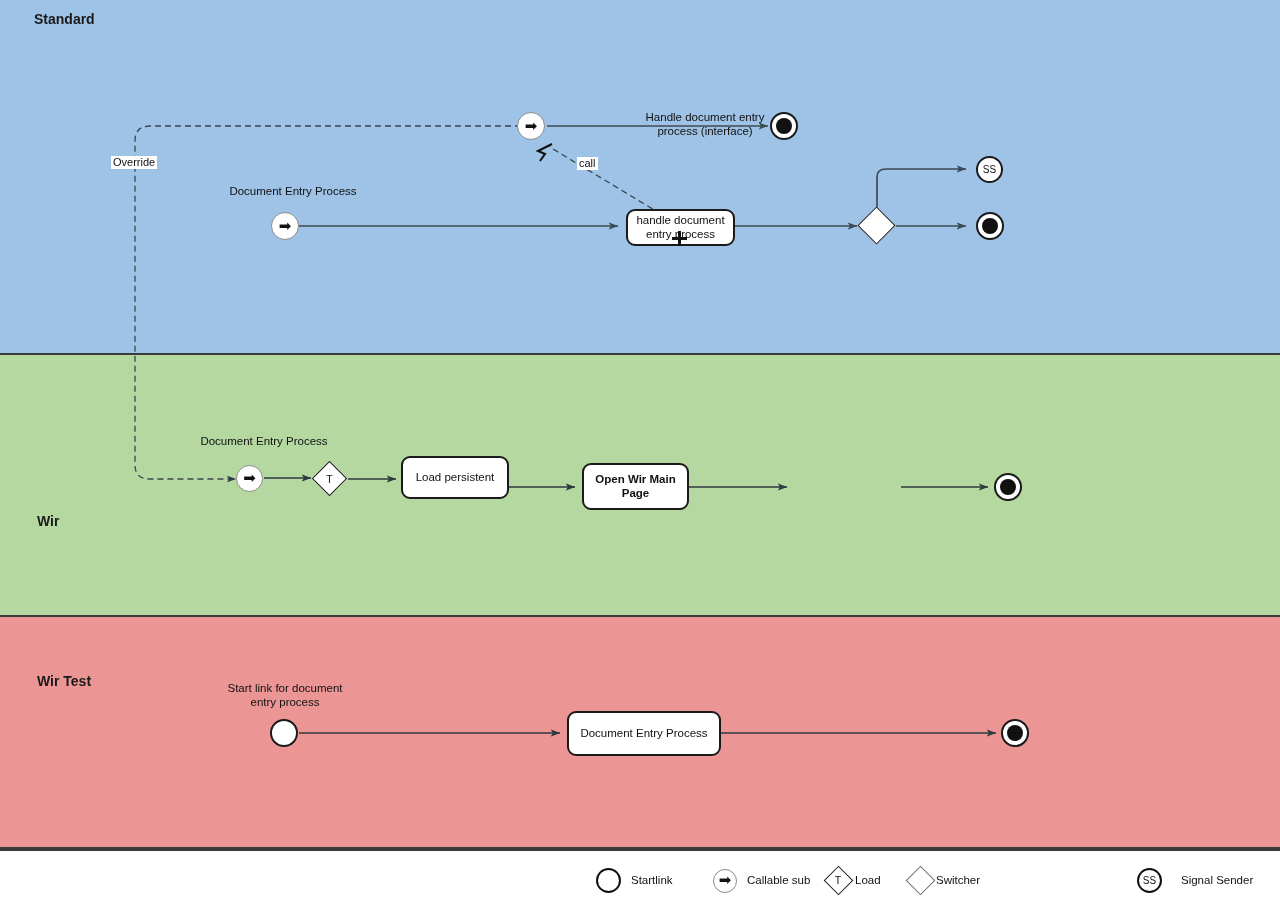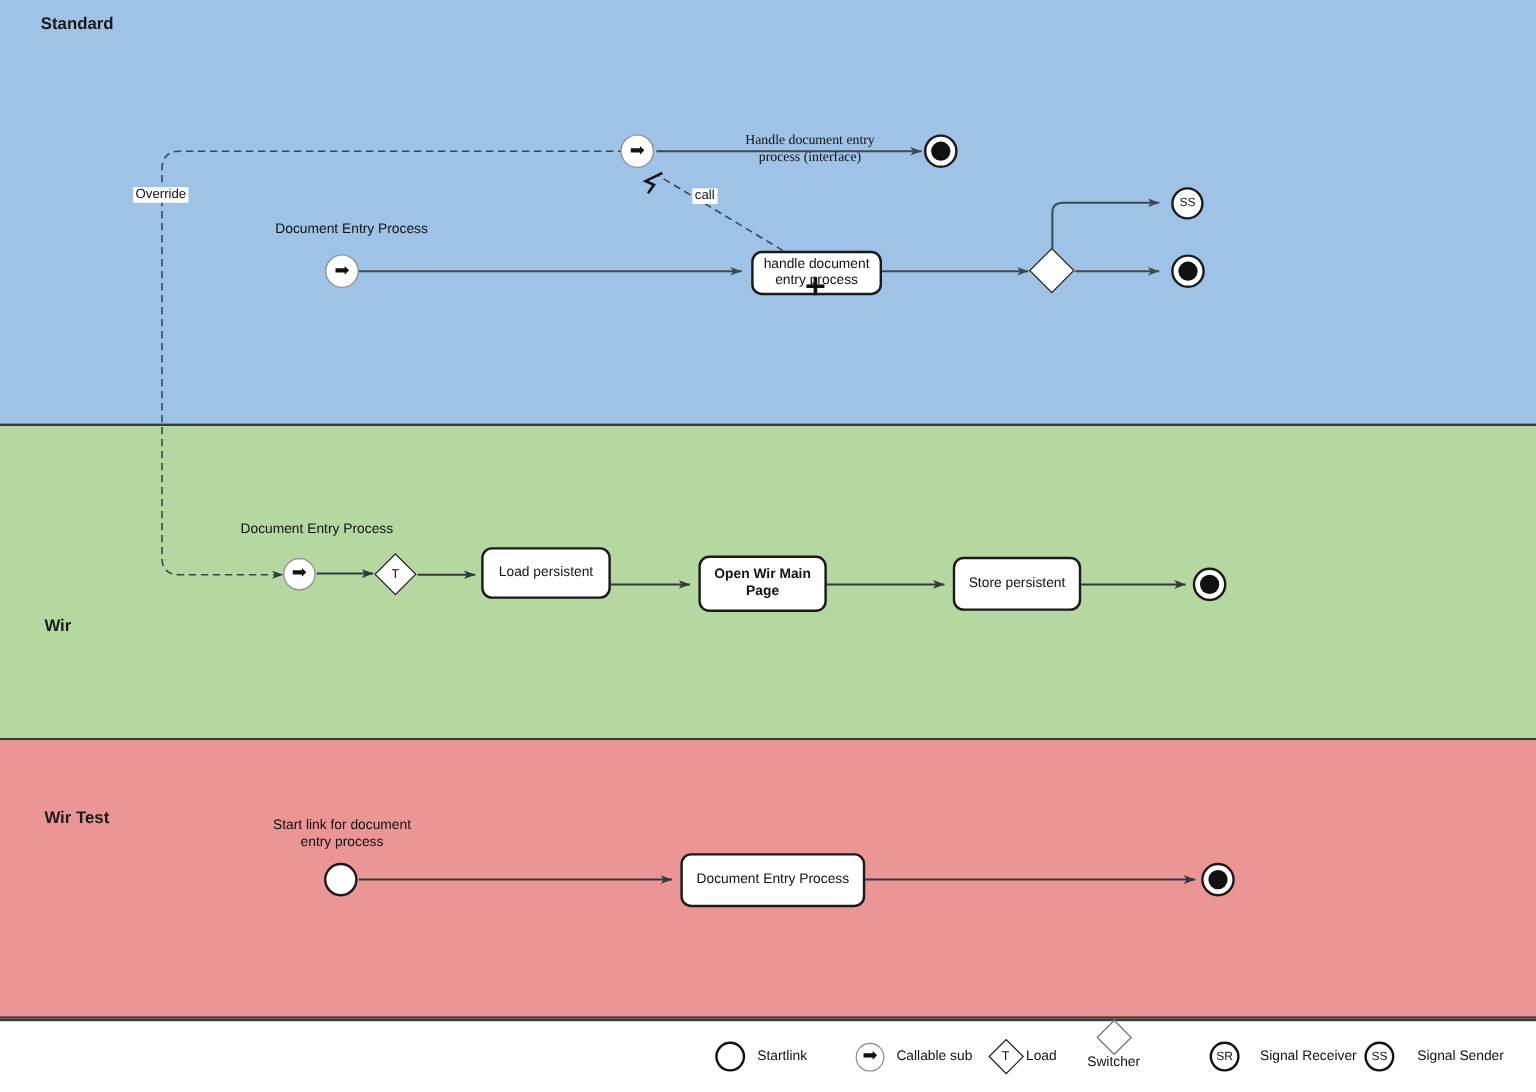--- a/index.html
+++ b/index.html
@@ -291,21 +291,21 @@
     <line x1="901" y1="487" x2="988" y2="487" stroke="#2e3a40" stroke-width="1.7" marker-end="url(#arrowSolidDark)"></line>
 
     <line x1="299" y1="733" x2="560" y2="733" stroke="#2e3a40" stroke-width="1.7" marker-end="url(#arrowSolidDark)"></line>
     <line x1="721" y1="733" x2="996" y2="733" stroke="#2e3a40" stroke-width="1.7" marker-end="url(#arrowSolidDark)"></line>
   </svg>
 
   <div class="evt evt-callable" style="left:517px; top:112px; width:28px; height:28px;">
     <span class="arrow-glyph">➡</span>
   </div>
 
-  <div class="edge-label" style="left:604px; top:110px; width:142px;font-family:Liberation Serif, serif;">Handle document entry
+  <div class="edge-label" style="left:634px; top:110px; width:142px;">Handle document entry
 process (interface)</div>
 
   <div class="evt evt-end" style="left:770px; top:112px; width:28px; height:28px;"></div>
 
   <div class="edge-chip" style="left:111px; top:156px;">Override</div>
 
   <div class="edge-chip" style="left:561px; top:157px;margin-left:16px;">call</div>
 
   <div class="node-label" style="left:213px; top:184px; width:160px;">Document Entry Process</div>
 
@@ -338,23 +338,20 @@
 
   <div class="taskbox" style="left:401px; top:456px; width:108px; height:43px;">
     <span>Load persistent</span>
   </div>
 
   <div class="taskbox" style="left:582px; top:463px; width:107px; height:47px;font-weight:bold;">
     <span>Open Wir Main
 Page</span>
   </div>
 
-  <div class="taskbox" style="left:794px; top:464px; width:107px; height:45px;">
-    <span>Store persistent</span>
-  </div>
 
   <div class="evt evt-end" style="left:994px; top:473px; width:28px; height:28px;"></div>
 
   <div class="node-label" style="left:214px; top:681px; width:142px;">Start link for document
 entry process</div>
 
   <div class="evt evt-start" style="left:270px; top:719px; width:28px; height:28px;"></div>
 
   <div class="taskbox" style="left:567px; top:711px; width:154px; height:45px;">
     <span>Document Entry Process</span>
@@ -381,33 +378,27 @@
     </div>
 
     <div class="legend-item" style="left:823px;">
       <span class="legend-shape">
         <span class="lg-diamond lg-diamond-dark"></span>
         <span class="lg-diamond-letter">T</span>
       </span>
       <span class="legend-text" style="margin-left:2px;">Load</span>
     </div>
 
-    <div class="legend-item" style="left:905px;flex-direction:column;">
+    <div class="legend-item" style="left:905px;">
       <span class="legend-shape">
         <span class="lg-diamond"></span>
       </span>
       <span class="legend-text" style="margin-left:1px;">Switcher</span>
     </div>
 
-    <div class="legend-item" style="left:1006px;">
-      <span class="legend-shape">
-        <span class="lg-signal">SR</span>
-      </span>
-      <span class="legend-text" style="margin-left:14px;">Signal Receiver</span>
-    </div>
 
     <div class="legend-item" style="left:1135px;">
       <span class="legend-shape">
         <span class="lg-signal">SS</span>
       </span>
       <span class="legend-text" style="margin-left:16px;">Signal Sender</span>
     </div>
 
   </div>
 

